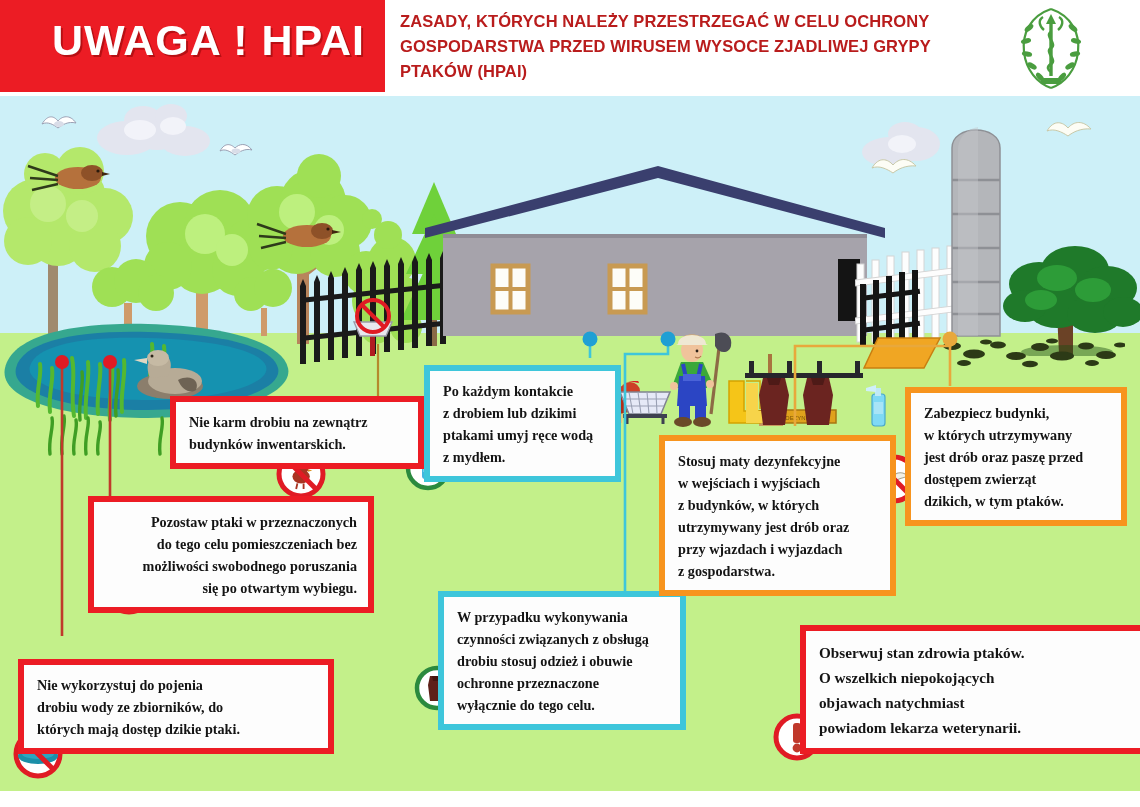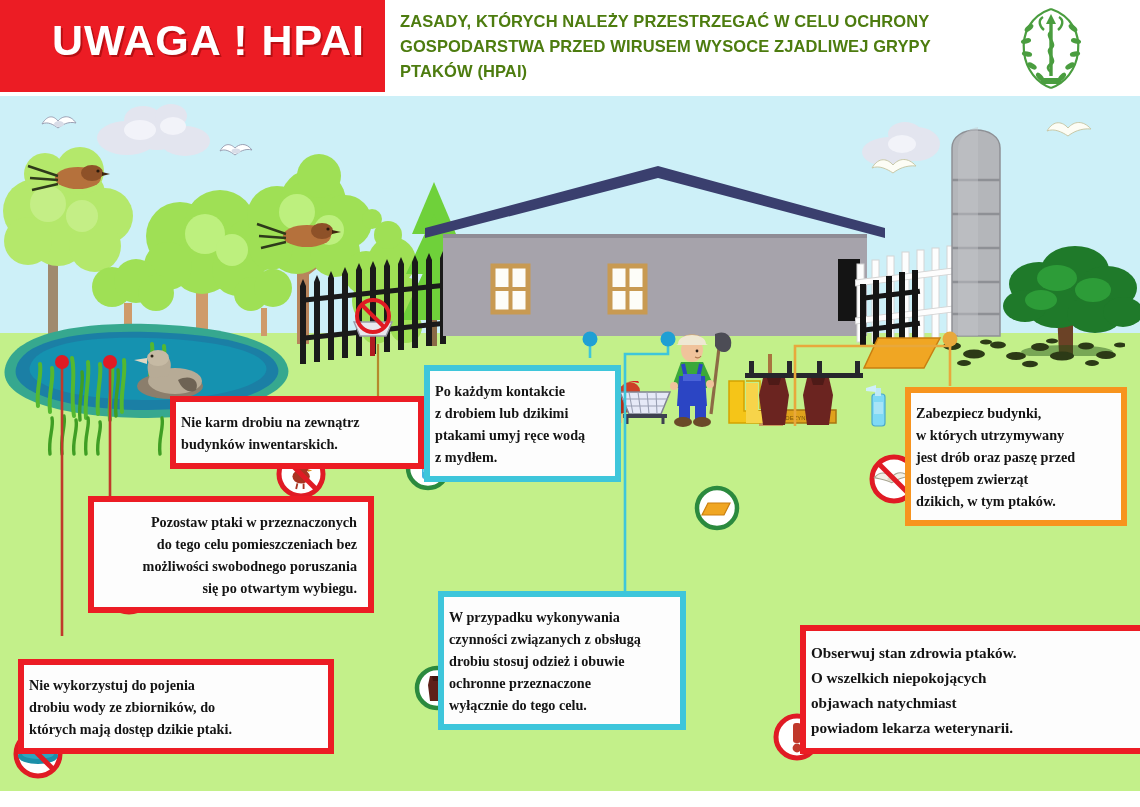--- a/index.html
+++ b/index.html
@@ -21,21 +21,21 @@
   .hdr-red-label {
     position:absolute; left:0; top:16px; width:385px; text-align:center;
     font-family:"Liberation Sans", sans-serif;
     font-weight:700; font-size:43px; letter-spacing:1px; color:#ffffff;
     text-shadow: 2px 2px 0 rgba(120,0,0,.45);
     padding-left: 32px;
   }
   .hdr-title {
     position:absolute; left:400px; top:9px; width:580px;
     font-family:"Liberation Sans", sans-serif;
-    font-weight:700; font-size:16.5px; line-height:25px; color:#4d7c0f;
+    font-weight:700; font-size:16.5px; line-height:25px; color:#b91c1c;
     letter-spacing:.1px;
   }
   .hdr-logo { position:absolute; left:1008px; top:4px; width:86px; height:88px; }
 
   
   .scene { position:absolute; left:0; top:96px; width:1140px; height:695px; overflow:hidden; }
   .sky { position:absolute; left:0; top:0; width:1140px; height:250px; background:#cdf0f8; }
   .ground { position:absolute; left:0; top:237px; width:1140px; height:458px; background:#c3f08a; }
   .footer-strip { position:absolute; left:0; top:791px; width:1140px; height:16px; background:#ffffff; }
 
@@ -48,21 +48,21 @@
   
   .callout {
     position:absolute;
     background:#fdfdfd;
     border-style:solid;
     font-family:"Liberation Serif", serif;
     font-weight:700;
     font-size:14.2px;
     line-height:22px;
     color:#141414;
-    padding:9px 11px 8px 5px;
+    padding:9px 11px 8px 13px;
     white-space:pre-line;
   }
   .callout.red    { border-color:#ec1c24; border-width:6px; }
   .callout.cyan   { border-color:#3ec6db; border-width:6px; }
   .callout.orange { border-color:#f7941e; border-width:6px; }
 
   
   .badge { position:absolute; }
 </style>
 </head>
@@ -663,20 +663,26 @@
 z drobiem lub dzikimi
 ptakami umyj ręce wodą
 z mydłem.</div>
 
     <div class="callout cyan" style="left:438px; top:495px; width:248px;">W przypadku wykonywania
 czynności związanych z obsługą
 drobiu stosuj odzież i obuwie
 ochronne przeznaczone
 wyłącznie do tego celu.</div>
 
+    <div class="callout orange" style="left:659px; top:339px; width:237px;">Stosuj maty dezynfekcyjne
+w wejściach i wyjściach
+z budynków, w których
+utrzymywany jest drób oraz
+przy wjazdach i wyjazdach
+z gospodarstwa.</div>
 
     <div class="callout orange" style="left:905px; top:291px; width:222px;">Zabezpiecz budynki,
 w których utrzymywany
 jest drób oraz paszę przed
 dostępem zwierząt
 dzikich, w tym ptaków.</div>
 
     <div class="callout red" style="left:800px; top:529px; width:346px; font-size:15.2px; line-height:25px;">Obserwuj stan zdrowia ptaków.
 O wszelkich niepokojących
 objawach natychmiast

